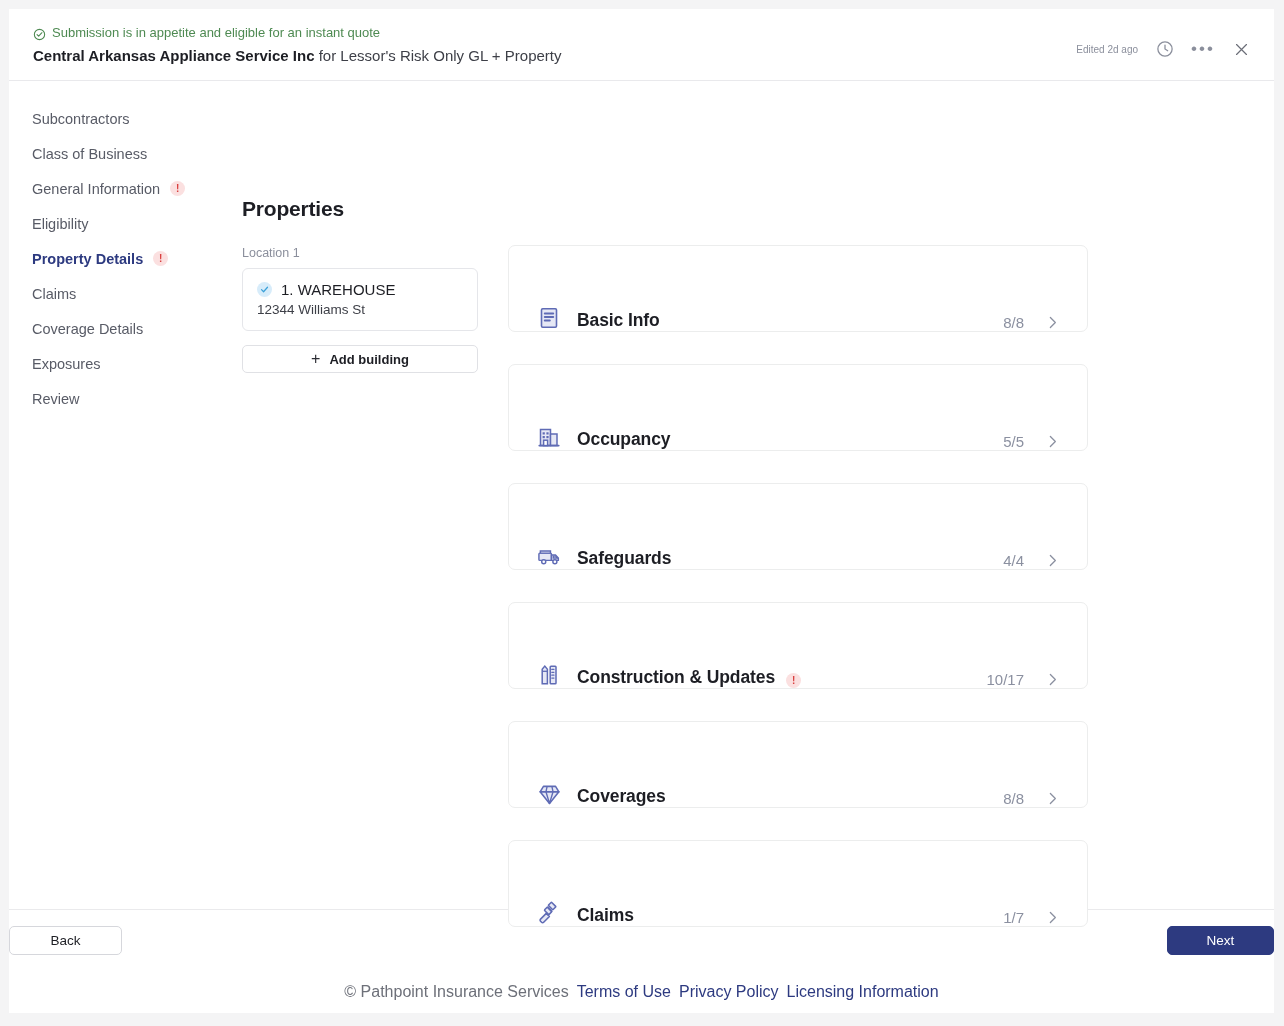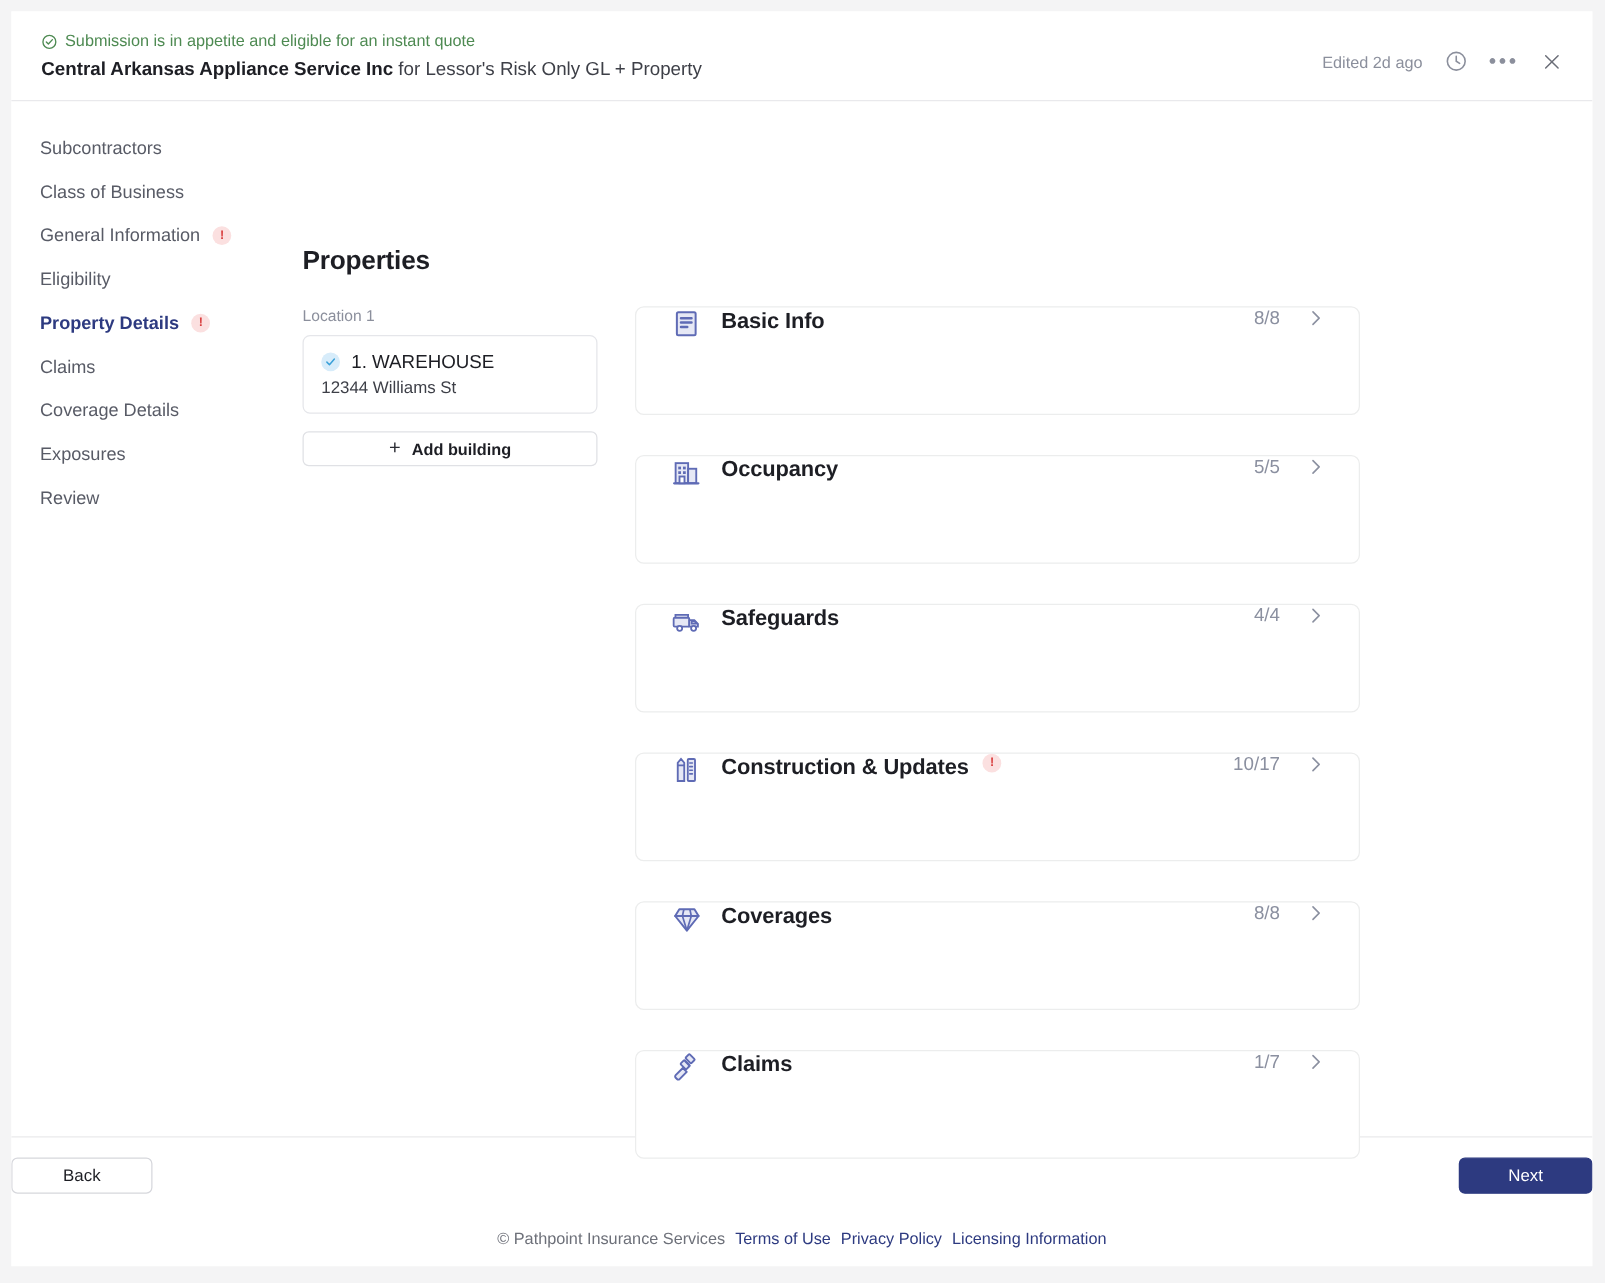--- a/index.html
+++ b/index.html
@@ -17,34 +17,34 @@
   }
 
   
   .header {
     position: relative;
     height: 72px;
     border-bottom: 1px solid #e9e9ec;
     padding: 16px 24px 0 24px;
   }
   .status-line {
-    display: flex; align-items: center; gap: 6px;
+    display: flex; align-items: flex-end; gap: 6px;
     font-size: 13px; color: #4e8a52; line-height: 16px;
   }
   .status-line svg { display: block; }
   .title-line {
     margin-top: 5px;
     font-size: 15px; color: #3d3f47; line-height: 20px;
   }
   .title-line .co { font-weight: 700; color: #1d1e24; }
   .hdr-right {
     position: absolute; right: 22px; top: 29px;
     display: flex; align-items: center; gap: 16px;
   }
-  .edited { font-size: 13px; color: #8b8f9c; }
+  .edited { font-size: 10px; color: #8b8f9c; }
   .icon-btn {
     width: 22px; height: 22px;
     display: flex; align-items: center; justify-content: center;
     color: #8b8f9c; cursor: pointer;
   }
   .dots { letter-spacing: 2px; font-size: 17px; color: #8b8f9c; line-height: 10px; }
 
   
   .body-area { position: relative; height: 828px; }
 
@@ -92,21 +92,21 @@
     font-size: 13px; color: #1d1e24; font-weight: 700; cursor: pointer;
     font-family: "Liberation Sans", sans-serif;
   }
   .plus { font-size: 16px; font-weight: 400; color: #2b2c33; line-height: 1; }
 
   
   .sections { position: absolute; left: 499px; top: 164px; width: 580px; }
   .sec-card {
     height: 87px; margin-bottom: 32px;
     border: 1px solid #eceded; border-radius: 7px; background: #fff;
-    display: flex; align-items: flex-start; padding: 0 26px 0 27px;
+    display: flex; align-items: flex-end; padding: 0 26px 0 27px;
     cursor: pointer;
   }
   .sec-icon { width: 26px; height: 26px; flex: 0 0 26px; display: flex; align-items: center; justify-content: center; }
   .sec-title {
     font-size: 17.5px; font-weight: 700; color: #1d1e24;
     margin-left: 15px; letter-spacing: -0.1px;
   }
   .sec-warn { margin-left: 11px; }
   .spacer { flex: 1; }
   .sec-count { font-size: 15px; color: #8b90a0; }
@@ -124,21 +124,21 @@
   }
   .btn-back {
     width: 113px; height: 29px; background: #fff;
     border: 1px solid #d6d7dc; color: #1d1e24;
   }
   .btn-next {
     width: 107px; height: 29px; background: #2d3a80;
     border: 1px solid #2d3a80; color: #fff;
   }
   .legal {
-    margin-top: 28px; font-size: 13px; color: #6d7079;
+    margin-top: 28px; font-size: 16px; color: #6d7079;
     display: flex; justify-content: center; align-items: center; gap: 8px;
   }
   .legal a { color: #2d3a80; text-decoration: none; cursor: pointer; }
 </style>
 </head>
 <body>
 
 <div class="page">
 
   <div class="header">

